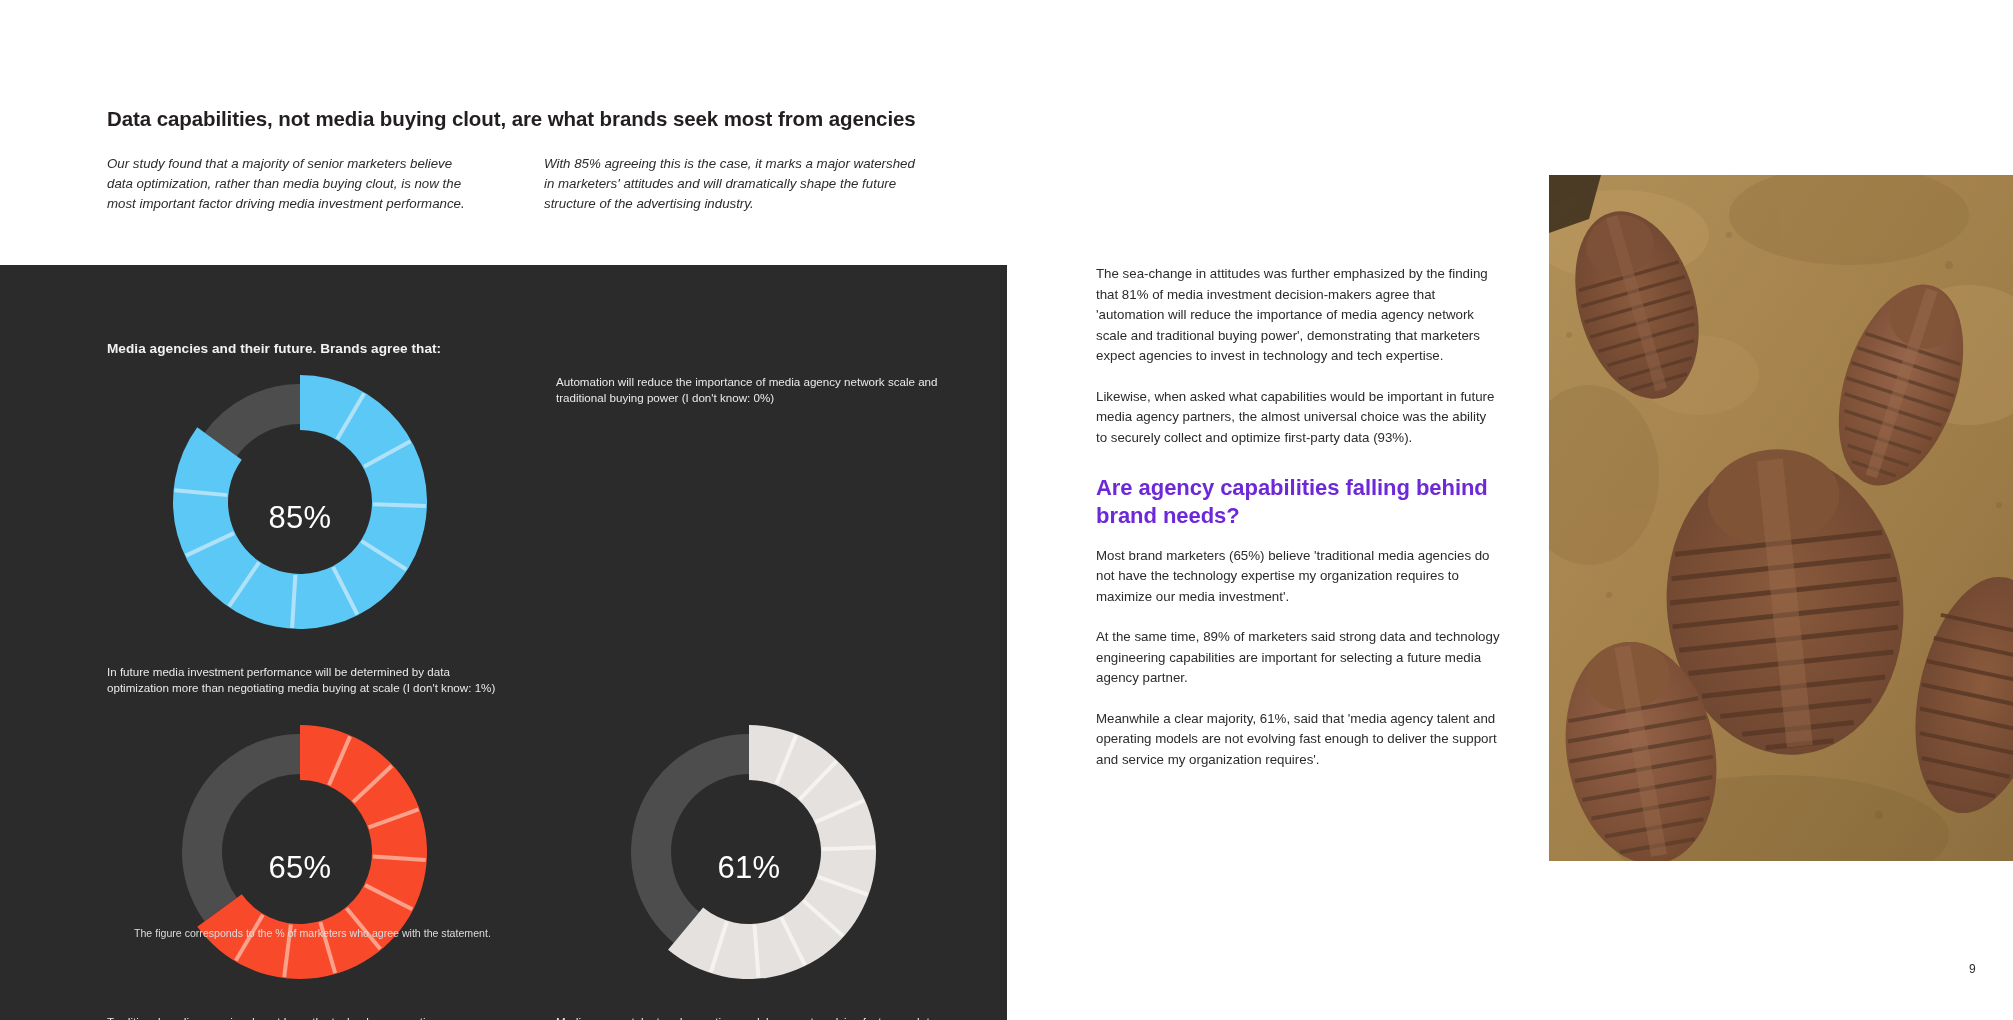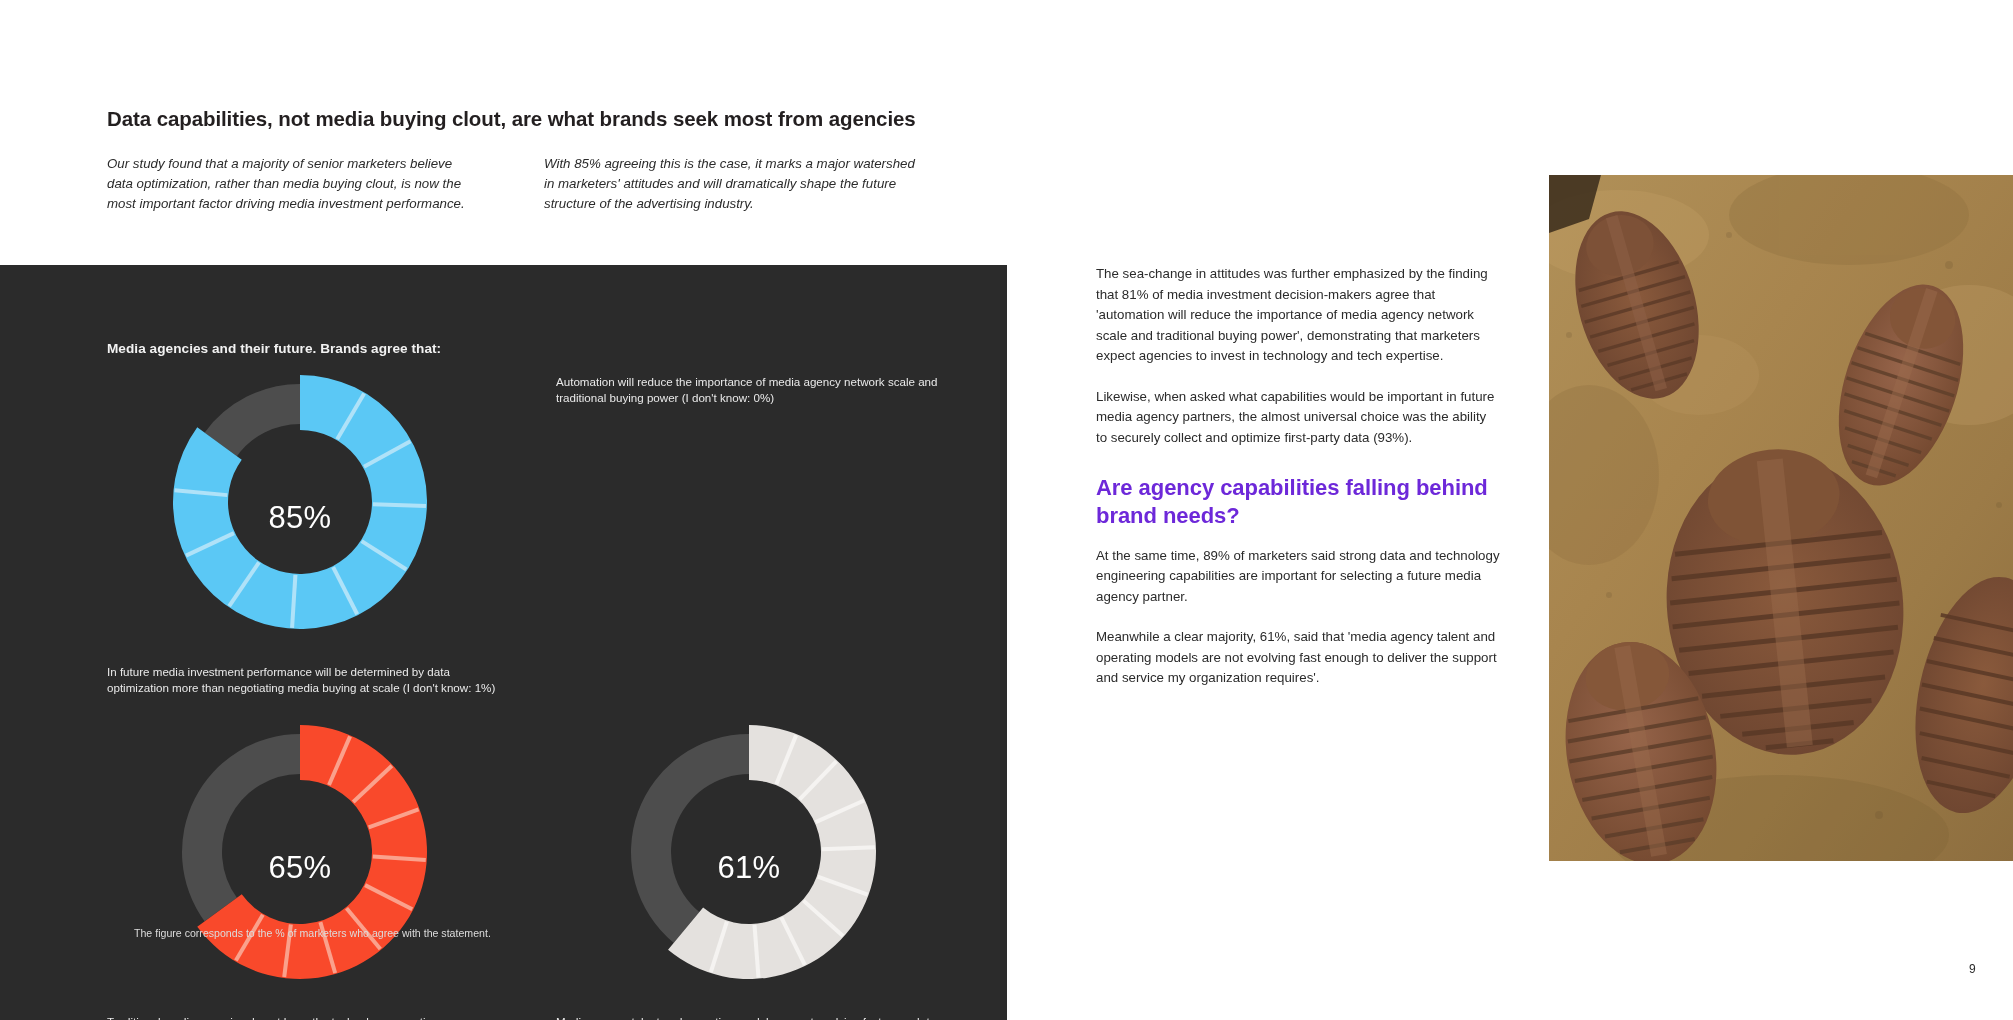--- a/index.html
+++ b/index.html
@@ -156,20 +156,21 @@
       </div>
 
     <div class="footnote">The figure corresponds to the % of marketers who agree with the statement.</div>
 
   </div>
 
   <div class="right-col">
     <p>The sea-change in attitudes was further emphasized by the finding that 81% of media investment decision-makers agree that 'automation will reduce the importance of media agency network scale and traditional buying power', demonstrating that marketers expect agencies to invest in technology and tech expertise.</p>
     <p>Likewise, when asked what capabilities would be important in future media agency partners, the almost universal choice was the ability to securely collect and optimize first-party data (93%).</p>
     <h2>Are agency capabilities falling behind brand needs?</h2>
+    <p>Most brand marketers (65%) believe 'traditional media agencies do not have the technology expertise my organization requires to maximize our media investment'.</p>
     <p>At the same time, 89% of marketers said strong data and technology engineering capabilities are important for selecting a future media agency partner.</p>
     <p>Meanwhile a clear majority, 61%, said that 'media agency talent and operating models are not evolving fast enough to deliver the support and service my organization requires'.</p>
   </div>
 
   <div class="page-num-right">9</div>
 
   <div class="photo">
     <svg viewBox="0 0 464 686" preserveAspectRatio="none" aria-hidden="true">
       <defs>
         <linearGradient id="rockG" x1="0" y1="0" x2="1" y2="1">

